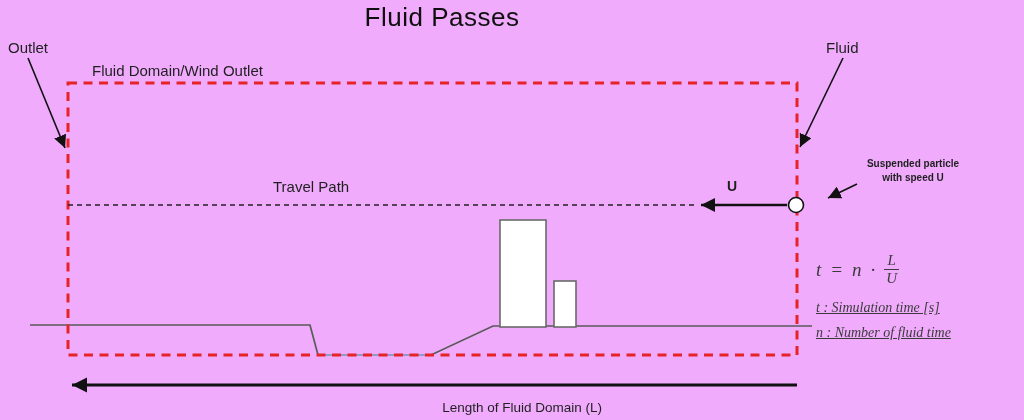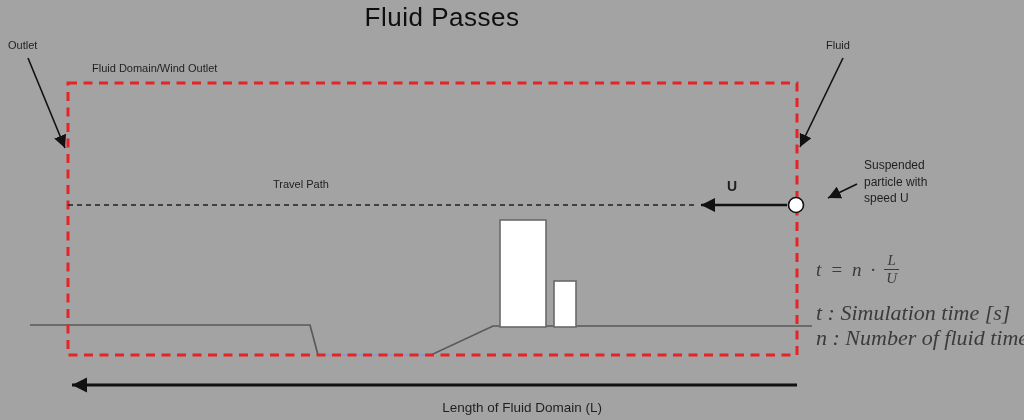--- a/index.html
+++ b/index.html
@@ -1,48 +1,50 @@
 <!DOCTYPE html>
 <html style="--red: #e62428; --ground: #595959; --building: #6a6a6a; --blue: #8e9ac8; --ink: #111111;"><head>
 <meta charset="utf-8">
 <style>
   html, body { margin: 0; padding: 0; background: #ffffff; }
   #canvas {
     position: relative;
     width: 1024px;
     height: 420px;
-    background: #a3a3a3;
+    background: #f0abfc;
     overflow: hidden;
     font-family: "Liberation Sans", sans-serif;
     color: var(--ink, #111);
   }
   #diagram-svg { position: absolute; left: 0; top: 0; }
   .label {
     position: absolute;
-    font-size: 11px;
+    font-size: 15px;
     color: #1f1f1f;
     white-space: nowrap;
     line-height: 1.3;
   }
   .title {
     position: absolute;
     left: 282px; top: 2px; width: 320px;
     text-align: center;
     font-size: 26px;
     color: #0f0f0f;
     letter-spacing: 0.5px;
   }
   .u-label { font-weight: bold; font-size: 14px; }
   .suspended {
     position: absolute;
     left: 864px; top: 157px; width: 98px;
-    font-size: 12px;
+    text-align: center;
+    font-size: 10px;
     line-height: 1.38;
     white-space: normal;
     color: #1f1f1f;
+    font-weight: bold;
   }
   .length-label {
     position: absolute;
     left: 282px; top: 400px; width: 320px;
     text-align: right;
     font-size: 13.5px;
     color: #1f1f1f;
   }
   .formula {
     position: absolute;
@@ -61,23 +63,24 @@
     align-items: center;
     font-size: 15px;
     line-height: 1.05;
   }
   .fraction .den { border-top: 1.4px solid #3b3b3b; padding: 1px 2px 0 2px; }
   .fraction .num { padding: 0 2px; }
   .definition {
     position: absolute;
     font-family: "Liberation Serif", serif;
     font-style: italic;
-    font-size: 22px;
+    font-size: 14px;
     color: #3b3b3b;
     white-space: nowrap;
+    text-decoration: underline;
   }
   .def-t { left: 816px; top: 300px; }
   .def-n { left: 816px; top: 325px; }
 </style>
 </head>
 <body>
 
 <div id="canvas">
 
   <svg id="diagram-svg" width="1024" height="420" viewBox="0 0 1024 420">

